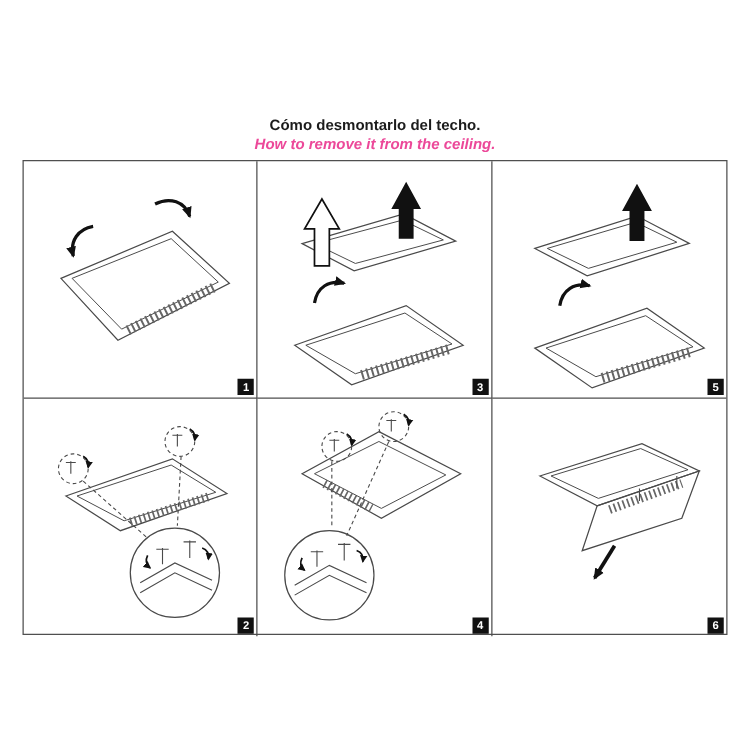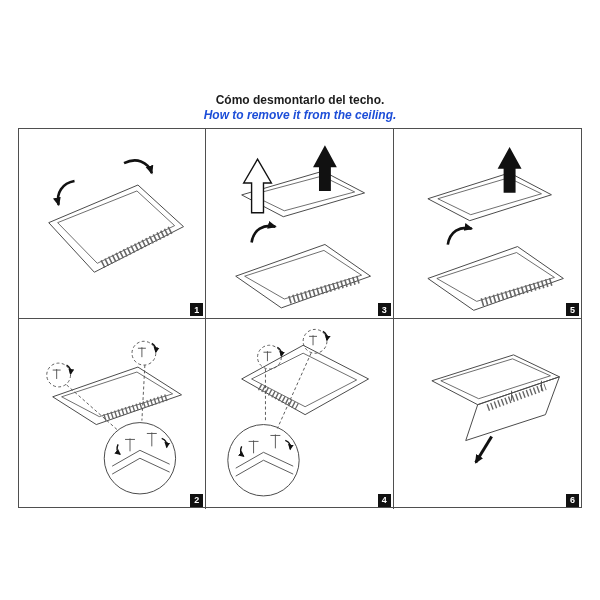--- a/index.html
+++ b/index.html
@@ -2,21 +2,21 @@
 <html><head>
 <meta charset="utf-8">
 <style>
   html,body{margin:0;padding:0;background:#fff;}
   .sheet{
     position:relative;width:600px;height:600px;background:#fff;
     font-family:"Liberation Sans",sans-serif;overflow:hidden;box-sizing:border-box;
   }
   .title-block{position:absolute;top:93px;left:0;right:0;text-align:center;line-height:1.25;}
   .title-es{font-size:12px;font-weight:bold;color:#1c1c1c;}
-  .title-en{font-size:12px;font-weight:bold;font-style:italic;color:#1d4ed8;}
+  .title-en{font-size:12px;font-weight:bold;font-style:italic;color:#ec4899;}
   .grid{
     position:absolute;left:18px;top:128px;width:564px;height:380px;
     display:grid;grid-template-columns:repeat(3,1fr);grid-template-rows:repeat(2,1fr);
     border:1px solid #4f4f4f;box-sizing:border-box;
   }
   .cell{position:relative;border-right:1px solid #4f4f4f;border-bottom:1px solid #4f4f4f;box-sizing:border-box;}
   .cell:nth-child(3n){border-right:none;}
   .cell:nth-child(n+4){border-bottom:none;}
   .cell svg{display:block;width:100%;height:100%;}
   .badge{

